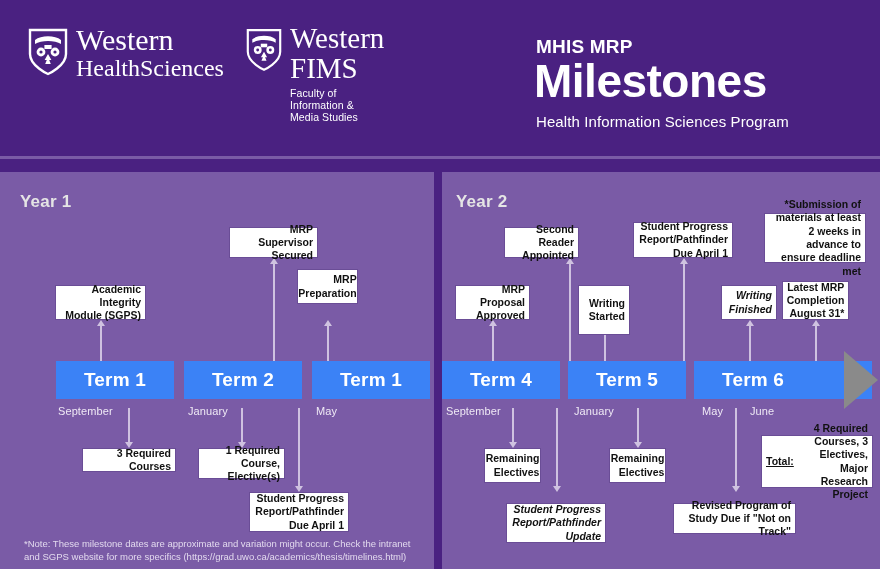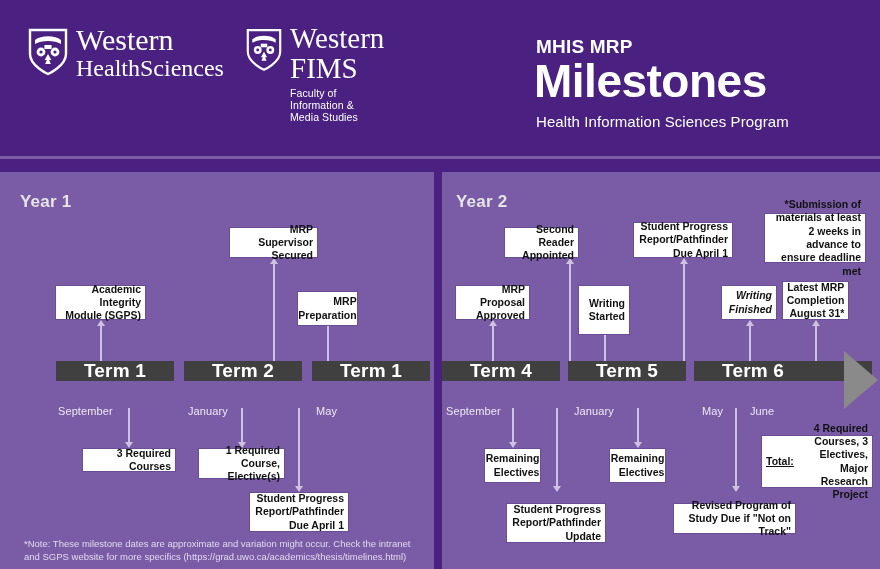--- a/index.html
+++ b/index.html
@@ -17,21 +17,21 @@
   .hdr-title{position:absolute;left:534px;top:58px;font-size:46px;font-weight:bold;color:#fff;letter-spacing:-.5px;line-height:1;}
   .hdr-sub{position:absolute;left:536px;top:113px;font-size:15px;color:#fff;letter-spacing:.1px;}
   .hdr-rule{position:absolute;left:0;top:156px;width:880px;height:3px;background:#7a5ba6;}
   
   .panel{position:absolute;top:172px;height:397px;background:#7a5ba6;}
   #panel-y1{left:0px;width:434px;}
   #panel-y2{left:442px;width:438px;}
   .divider{position:absolute;left:434px;top:172px;width:8px;height:397px;background:#4a2181;}
   .year-label{position:absolute;font-size:17px;font-weight:bold;color:#e5e5e5;letter-spacing:.2px;}
   
-  .term{position:absolute;height:20px;background:#404040;color:#fff;font-size:19px;font-weight:bold;
+  .term{position:absolute;height:38px;background:#3b82f6;color:#fff;font-size:19px;font-weight:bold;
         display:flex;align-items:center;justify-content:center;letter-spacing:.2px;}
   .term.arrow-tail{justify-content:flex-start;padding-left:28px;}
   .arrowhead{position:absolute;width:0;height:0;border-top:29px solid transparent;border-bottom:29px solid transparent;
              border-left:34px solid #8a8a8a;}
   .month{position:absolute;font-size:11px;color:#efe9f5;letter-spacing:.1px;}
   
   .box{position:absolute;background:#ffffff;border:1px solid #6a4d96;color:#111;
        font-size:10.5px;font-weight:bold;line-height:1.27;text-align:right;
        display:flex;align-items:center;justify-content:center;padding:11px 4px;box-sizing:border-box;}
   .box u{text-decoration:underline;}
@@ -170,21 +170,21 @@
   <div class="conn" style="left:637px;top:424px;height:18px;"></div>
   <div class="tip-down" style="left:634px;top:442px;"></div>
 
   <div class="conn" style="left:735px;top:424px;height:62px;"></div>
   <div class="tip-down" style="left:732px;top:486px;"></div>
 
   <div class="box" style="left:229px;top:227px;width:89px;height:31px;">MRP Supervisor Secured</div>
 
   <div class="box" style="left:55px;top:285px;width:91px;height:35px;">Academic Integrity Module (SGPS)</div>
 
-  <div class="box" style="left:297px;top:291px;width:61px;height:35px;">MRP Preparation</div>
+  <div class="box" style="left:297px;top:269px;width:61px;height:35px;">MRP Preparation</div>
 
   <div class="box" style="left:455px;top:285px;width:75px;height:35px;">MRP Proposal Approved</div>
 
   <div class="box" style="left:504px;top:227px;width:75px;height:31px;">Second Reader Appointed</div>
 
   <div class="box" style="left:578px;top:285px;width:52px;height:50px;">Writing Started</div>
 
   <div class="box" style="left:633px;top:222px;width:100px;height:36px;">Student Progress Report/Pathfinder Due April 1</div>
 
   <div class="box" style="left:721px;top:285px;width:56px;height:35px;font-style:italic;">Writing Finished</div>
@@ -194,21 +194,21 @@
   <div class="box" style="left:764px;top:213px;width:102px;height:50px;">*Submission of materials at least 2 weeks in advance to ensure deadline met</div>
 
   <div class="box" style="left:82px;top:448px;width:94px;height:19px;">3 Required Courses</div>
 
   <div class="box" style="left:198px;top:448px;width:87px;height:31px;">1 Required Course, Elective(s)</div>
 
   <div class="box" style="left:249px;top:492px;width:100px;height:40px;">Student Progress Report/Pathfinder Due April 1</div>
 
   <div class="box" style="left:484px;top:448px;width:57px;height:35px;">Remaining Electives</div>
 
-  <div class="box" style="left:506px;top:503px;width:100px;height:40px;">Student Progress Report/Pathfinder Update</div>
+  <div class="box" style="left:506px;top:503px;width:100px;height:40px;font-style:italic;">Student Progress Report/Pathfinder Update</div>
 
   <div class="box" style="left:609px;top:448px;width:57px;height:35px;">Remaining Electives</div>
 
   <div class="box" style="left:673px;top:503px;width:123px;height:31px;">Revised Program of Study Due if "Not on Track"</div>
 
   <div class="box" style="left:761px;top:435px;width:112px;height:53px;">
     <div><u>Total:</u></div>
     <div>4 Required Courses, 3 Electives, Major Research Project</div>
   </div>
 

